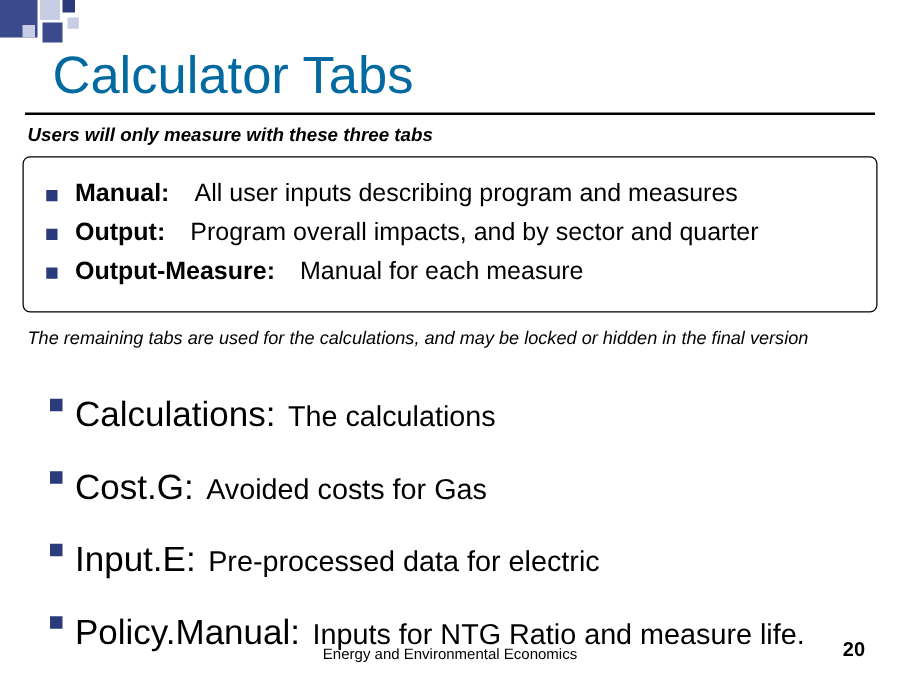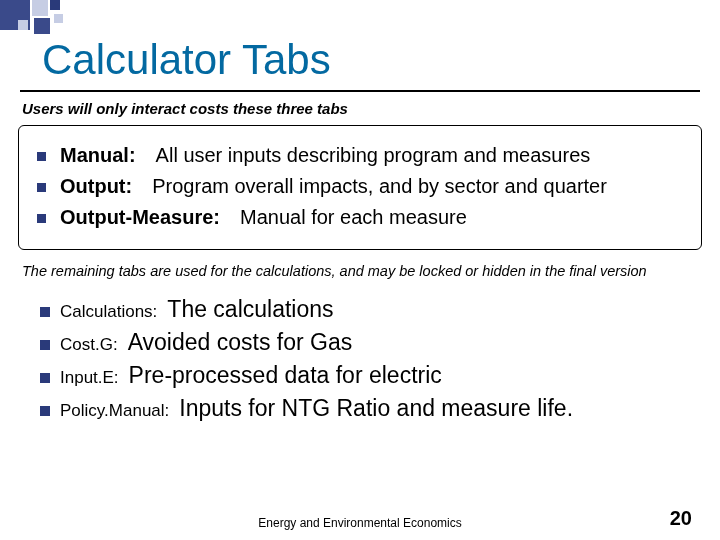--- a/index.html
+++ b/index.html
@@ -61,55 +61,55 @@
     padding: 2px 22px 10px 22px;
     line-height: 1.25;
   }
   .list2 { padding: 0 22px 0 40px; }
   .row2 { display: flex; align-items: baseline; margin: 6px 0; flex-wrap: wrap; }
   .bullet2 {
     width: 10px; height: 10px; background: #2a3a7a;
     margin: 0 10px 0 0; flex: none; align-self: center;
     position: relative; top: 2px;
   }
-  .term2 { font-size: 17px; }
+  .term2 { font-size: 28px; margin-top: 20px; }
   .desc2 { font-size: 23px; margin-left: 10px; }
   .footer {
     position: absolute;
     bottom: 10px;
     left: 0; right: 0;
     display: flex;
     justify-content: center;
     align-items: center;
     font-size: 12px;
   }
   .pagenum {
     position: absolute;
     right: 28px;
     bottom: 10px;
     font-weight: bold;
-    font-size: 20px;
+    font-size: 16px;
   }
 </style>
 </head>
 <body>
 
 <div class="deco">
   <div class="sq sqA"></div>
     <div class="sq sqB"></div>
     <div class="sq sqC"></div>
   <div class="sq sqD"></div>
     <div class="sq sqE"></div>
     <div class="sq sqF"></div>
 </div>
 
 <h1 class="title">Calculator Tabs</h1>
 <hr class="hr">
 
-<div class="intro1">Users will only interact costs these three tabs</div>
+<div class="intro1">Users will only measure with these three tabs</div>
 
 <div class="box">
   <div class="row">
     <div class="bullet1"></div>
     <div>
       <span class="term1">Manual:</span>
       <span class="desc1">&nbsp;&nbsp;</span>
       <span class="desc1">All user inputs describing program and measures</span>
     </div>
   </div>

